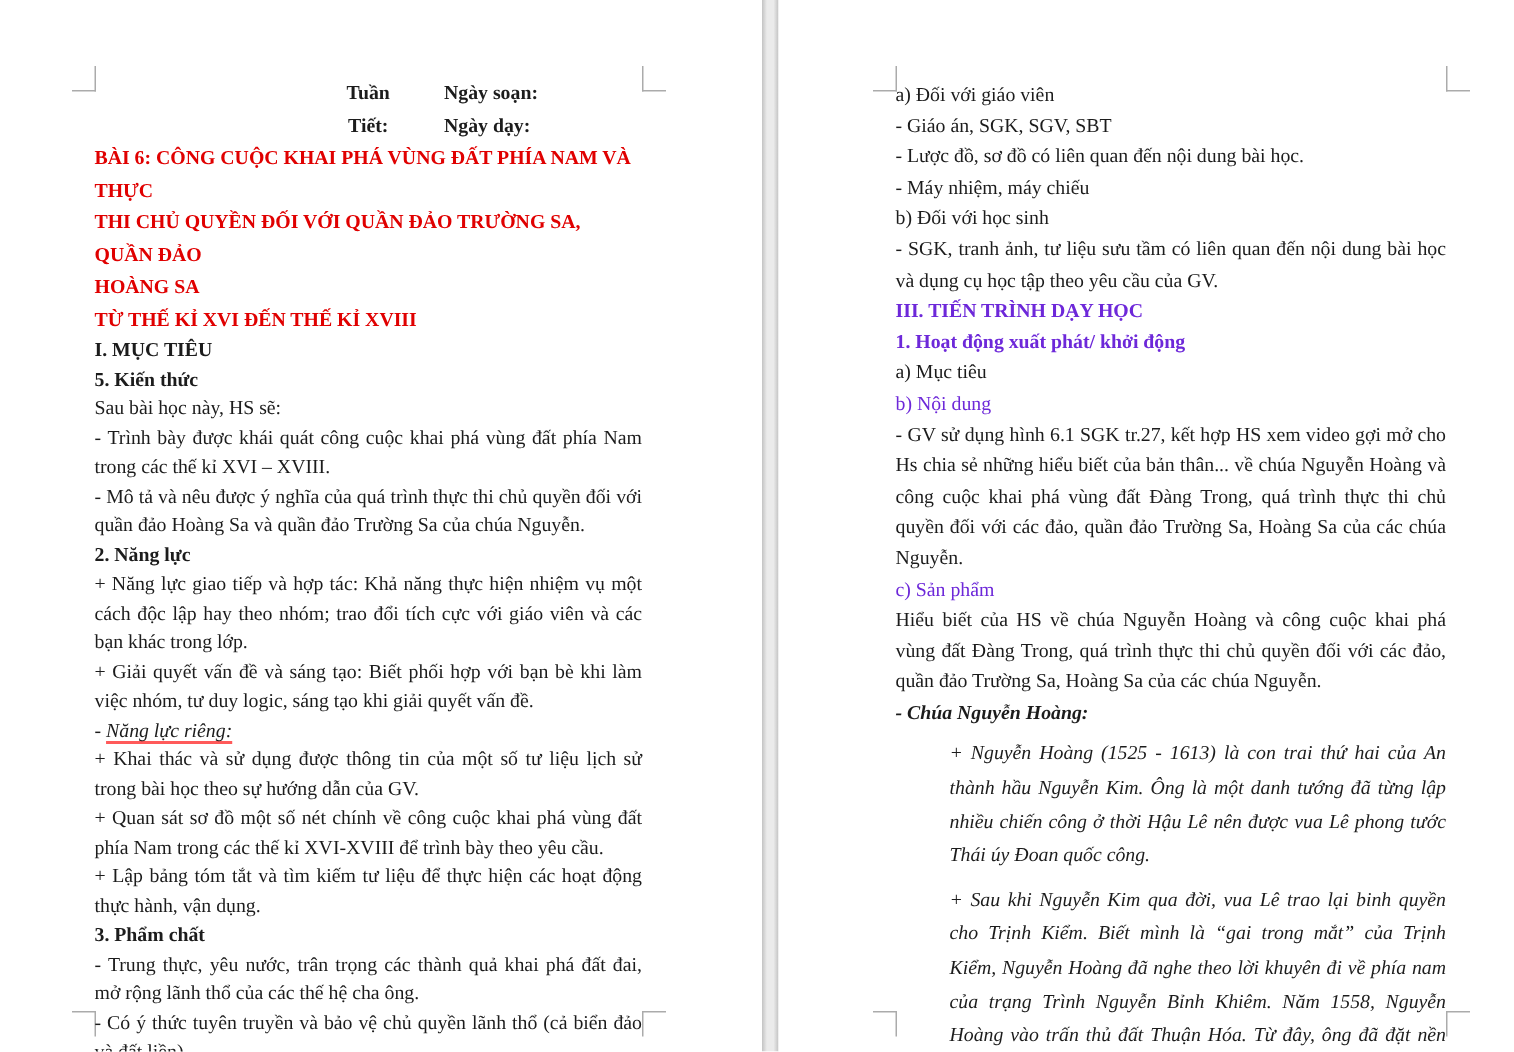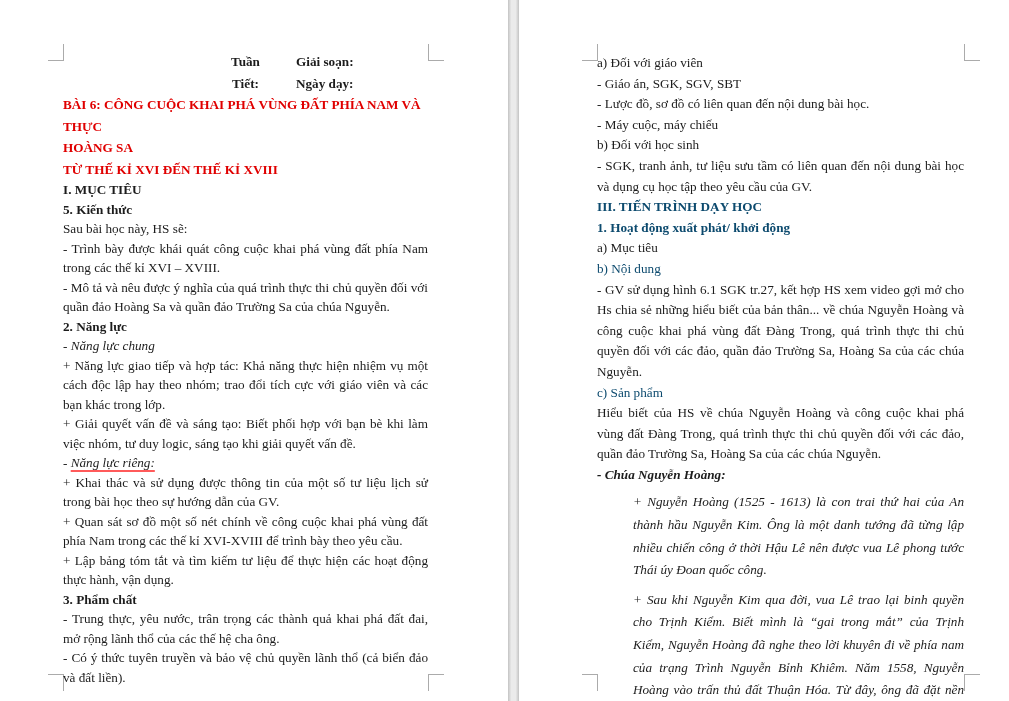--- a/index.html
+++ b/index.html
@@ -25,21 +25,21 @@
 
   .content{position:absolute;font-size:13.2px;}
   #contentL{left:63px;top:51px;width:365px;}
   #contentR{left:78px;top:53px;width:367px;}
 
   p{margin:0;padding:0;text-align:justify;}
   .hdr-row{position:relative;line-height:21.5px;text-align:center;}
   .hdr-right{position:absolute;left:233px;top:0;}
   .b{font-weight:bold;}
   .i{font-style:italic;}
-  .red2{color:#0c4a6e;}
+  .red2{color:#6d28d9;}
   .title-line{line-height:21.5px;font-weight:bold;color:#e00000;text-align:left;}
   .bodyL{line-height:19.5px;}
   .bodyR{line-height:20.6px;}
   .quote{line-height:22.6px;font-style:italic;margin-left:36px;}
   .u-red{
     text-decoration:underline;
     text-decoration-color:#ff5a5a;
     text-decoration-thickness:2px;
     text-underline-offset:3px;
   }
@@ -51,38 +51,38 @@
 
 <div class="page" id="pageL">
   <div class="cm tl" style="left:48px;top:44px;"></div>
   <div class="cm tr" style="left:428px;top:44px;"></div>
   <div class="cm bl" style="left:48px;top:674px;"></div>
   <div class="cm br" style="left:428px;top:674px;"></div>
 
   <div class="content" id="contentL">
     <div class="hdr-row">
       <span class="b">Tuần</span>
-      <span class="b hdr-right">Giải soạn:</span>
+      <span class="b hdr-right">Ngày soạn:</span>
     </div>
     <div class="hdr-row">
       <span class="b">Tiết:</span>
       <span class="b hdr-right">Ngày dạy:</span>
     </div>
     <div class="title-line">BÀI 6: CÔNG CUỘC KHAI PHÁ VÙNG ĐẤT PHÍA NAM VÀ THỰC</div>
+    <div class="title-line">THI CHỦ QUYỀN ĐỐI VỚI QUẦN ĐẢO TRƯỜNG SA, QUẦN ĐẢO</div>
     <div class="title-line">HOÀNG SA</div>
     <div class="title-line">TỪ THẾ KỈ XVI ĐẾN THẾ KỈ XVIII</div>
 
     <div class="bodyL">
       <p class="b">I. MỤC TIÊU</p>
       <p class="b">5. Kiến thức</p>
       <p>Sau bài học này, HS sẽ:</p>
       <p>- Trình bày được khái quát công cuộc khai phá vùng đất phía Nam trong các thế kỉ XVI – XVIII.</p>
       <p>- Mô tả và nêu được ý nghĩa của quá trình thực thi chủ quyền đối với quần đảo Hoàng Sa và quần đảo Trường Sa của chúa Nguyễn.</p>
       <p class="b">2. Năng lực</p>
-      <p class="i">- Năng lực chung</p>
       <p>+ Năng lực giao tiếp và hợp tác: Khả năng thực hiện nhiệm vụ một cách độc lập hay theo nhóm; trao đổi tích cực với giáo viên và các bạn khác trong lớp.</p>
       <p>+ Giải quyết vấn đề và sáng tạo: Biết phối hợp với bạn bè khi làm việc nhóm, tư duy logic, sáng tạo khi giải quyết vấn đề.</p>
       <p class="i"><span>- </span><span class="u-red">Năng lực riêng:</span></p>
       <p>+ Khai thác và sử dụng được thông tin của một số tư liệu lịch sử trong bài học theo sự hướng dẫn của GV.</p>
       <p>+ Quan sát sơ đồ một số nét chính về công cuộc khai phá vùng đất phía Nam trong các thế kỉ XVI-XVIII để trình bày theo yêu cầu.</p>
       <p>+ Lập bảng tóm tắt và tìm kiếm tư liệu để thực hiện các hoạt động thực hành, vận dụng.</p>
       <p class="b">3. Phẩm chất</p>
       <p>- Trung thực, yêu nước, trân trọng các thành quả khai phá đất đai, mở rộng lãnh thổ của các thế hệ cha ông.</p>
       <p>- Có ý thức tuyên truyền và bảo vệ chủ quyền lãnh thổ (cả biển đảo và đất liền).</p>
 
@@ -96,21 +96,21 @@
   <div class="cm tl" style="left:63px;top:44px;"></div>
   <div class="cm tr" style="left:445px;top:44px;"></div>
   <div class="cm bl" style="left:63px;top:674px;"></div>
   <div class="cm br" style="left:445px;top:674px;"></div>
 
   <div class="content" id="contentR">
     <div class="bodyR">
       <p>a) Đối với giáo viên</p>
       <p>- Giáo án, SGK, SGV, SBT</p>
       <p>- Lược đồ, sơ đồ có liên quan đến nội dung bài học.</p>
-      <p>- Máy cuộc, máy chiếu</p>
+      <p>- Máy nhiệm, máy chiếu</p>
       <p>b) Đối với học sinh</p>
       <p>- SGK, tranh ảnh, tư liệu sưu tầm có liên quan đến nội dung bài học và dụng cụ học tập theo yêu cầu của GV.</p>
       <p class="b red2">III. TIẾN TRÌNH DẠY HỌC</p>
       <p class="b red2">1. Hoạt động xuất phát/ khởi động</p>
       <p>a) Mục tiêu</p>
       <p class="red2">b) Nội dung</p>
       <p>- GV sử dụng hình 6.1 SGK tr.27, kết hợp HS xem video gợi mở cho Hs chia sẻ những hiểu biết của bản thân... về chúa Nguyễn Hoàng và công cuộc khai phá vùng đất Đàng Trong, quá trình thực thi chủ quyền đối với các đảo, quần đảo Trường Sa, Hoàng Sa của các chúa Nguyễn.</p>
       <p class="red2">c) Sản phẩm</p>
       <p>Hiểu biết của HS về chúa Nguyễn Hoàng và công cuộc khai phá vùng đất Đàng Trong, quá trình thực thi chủ quyền đối với các đảo, quần đảo Trường Sa, Hoàng Sa của các chúa Nguyễn.</p>
       <p class="b i gap-after">- Chúa Nguyễn Hoàng:</p>

